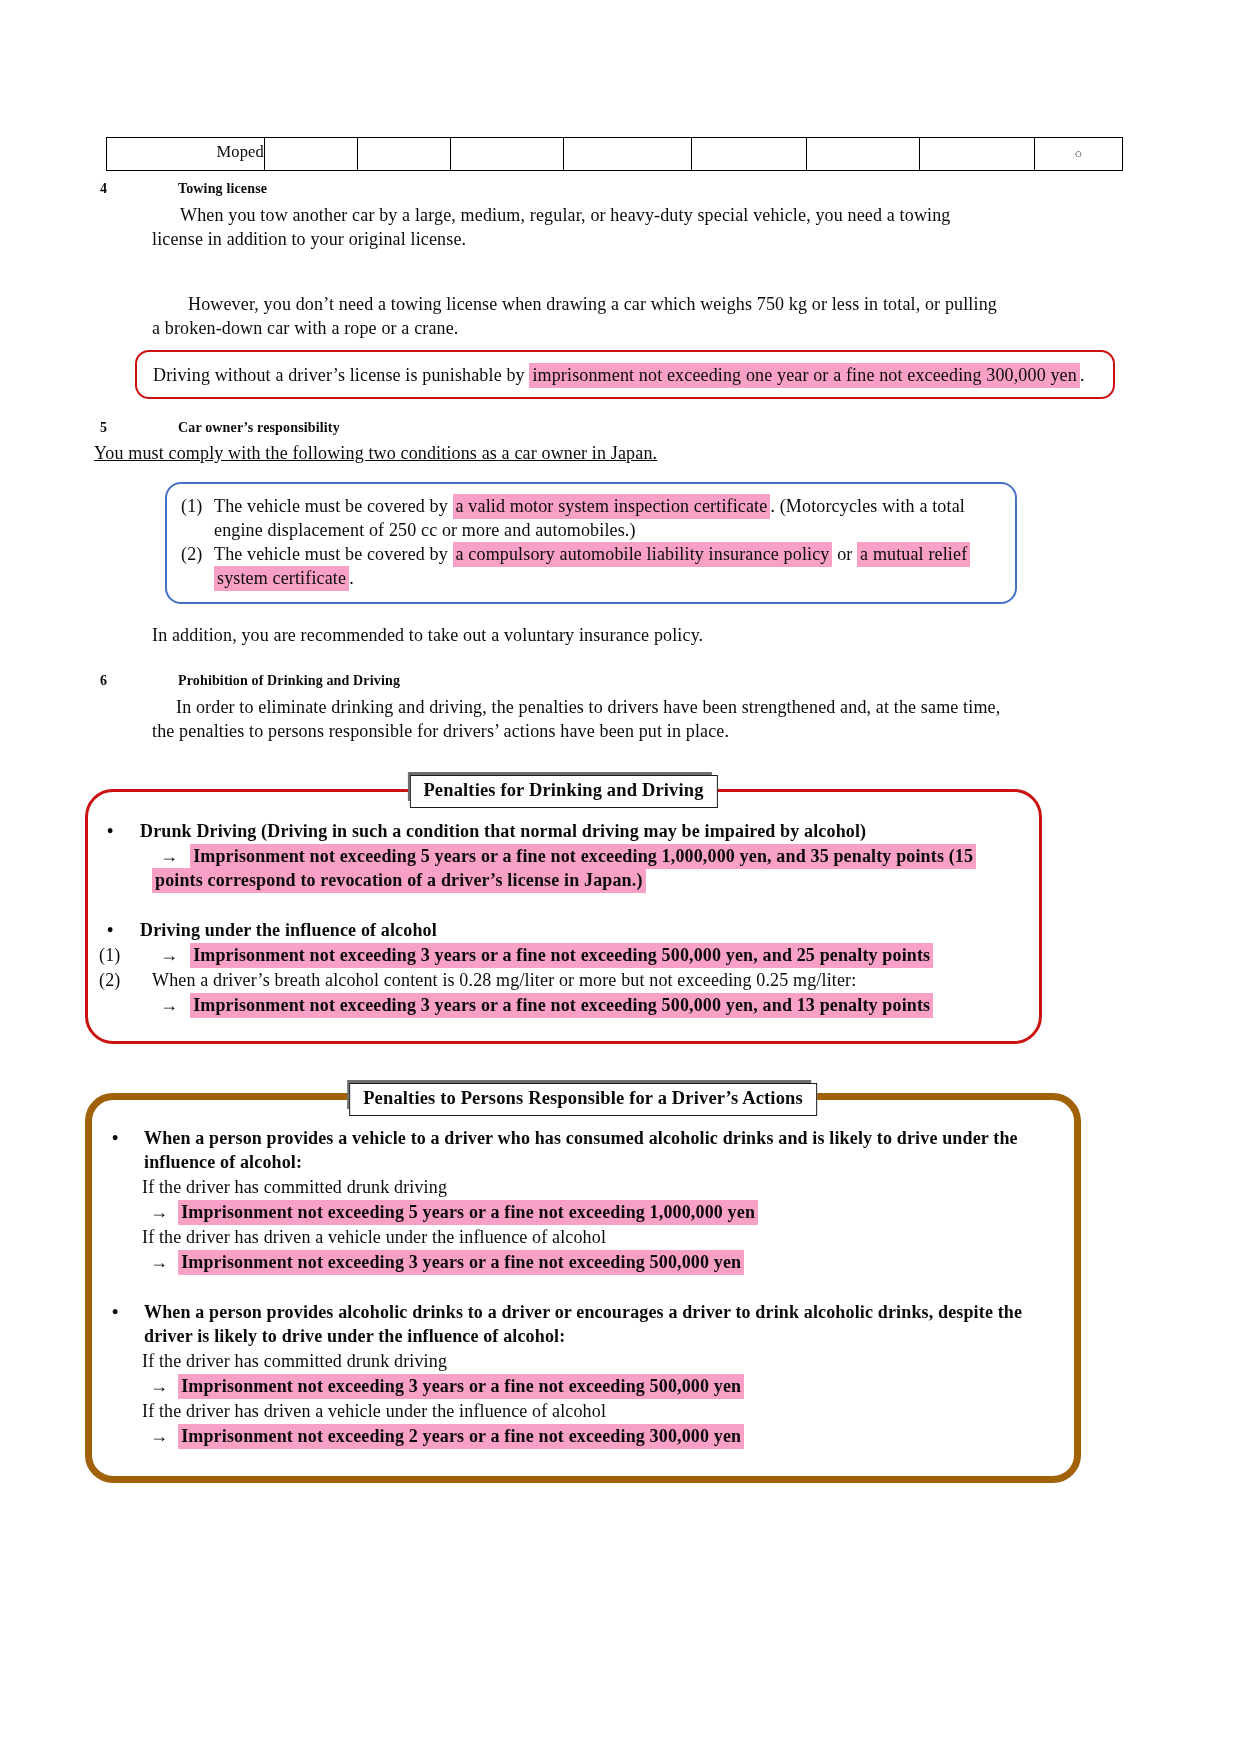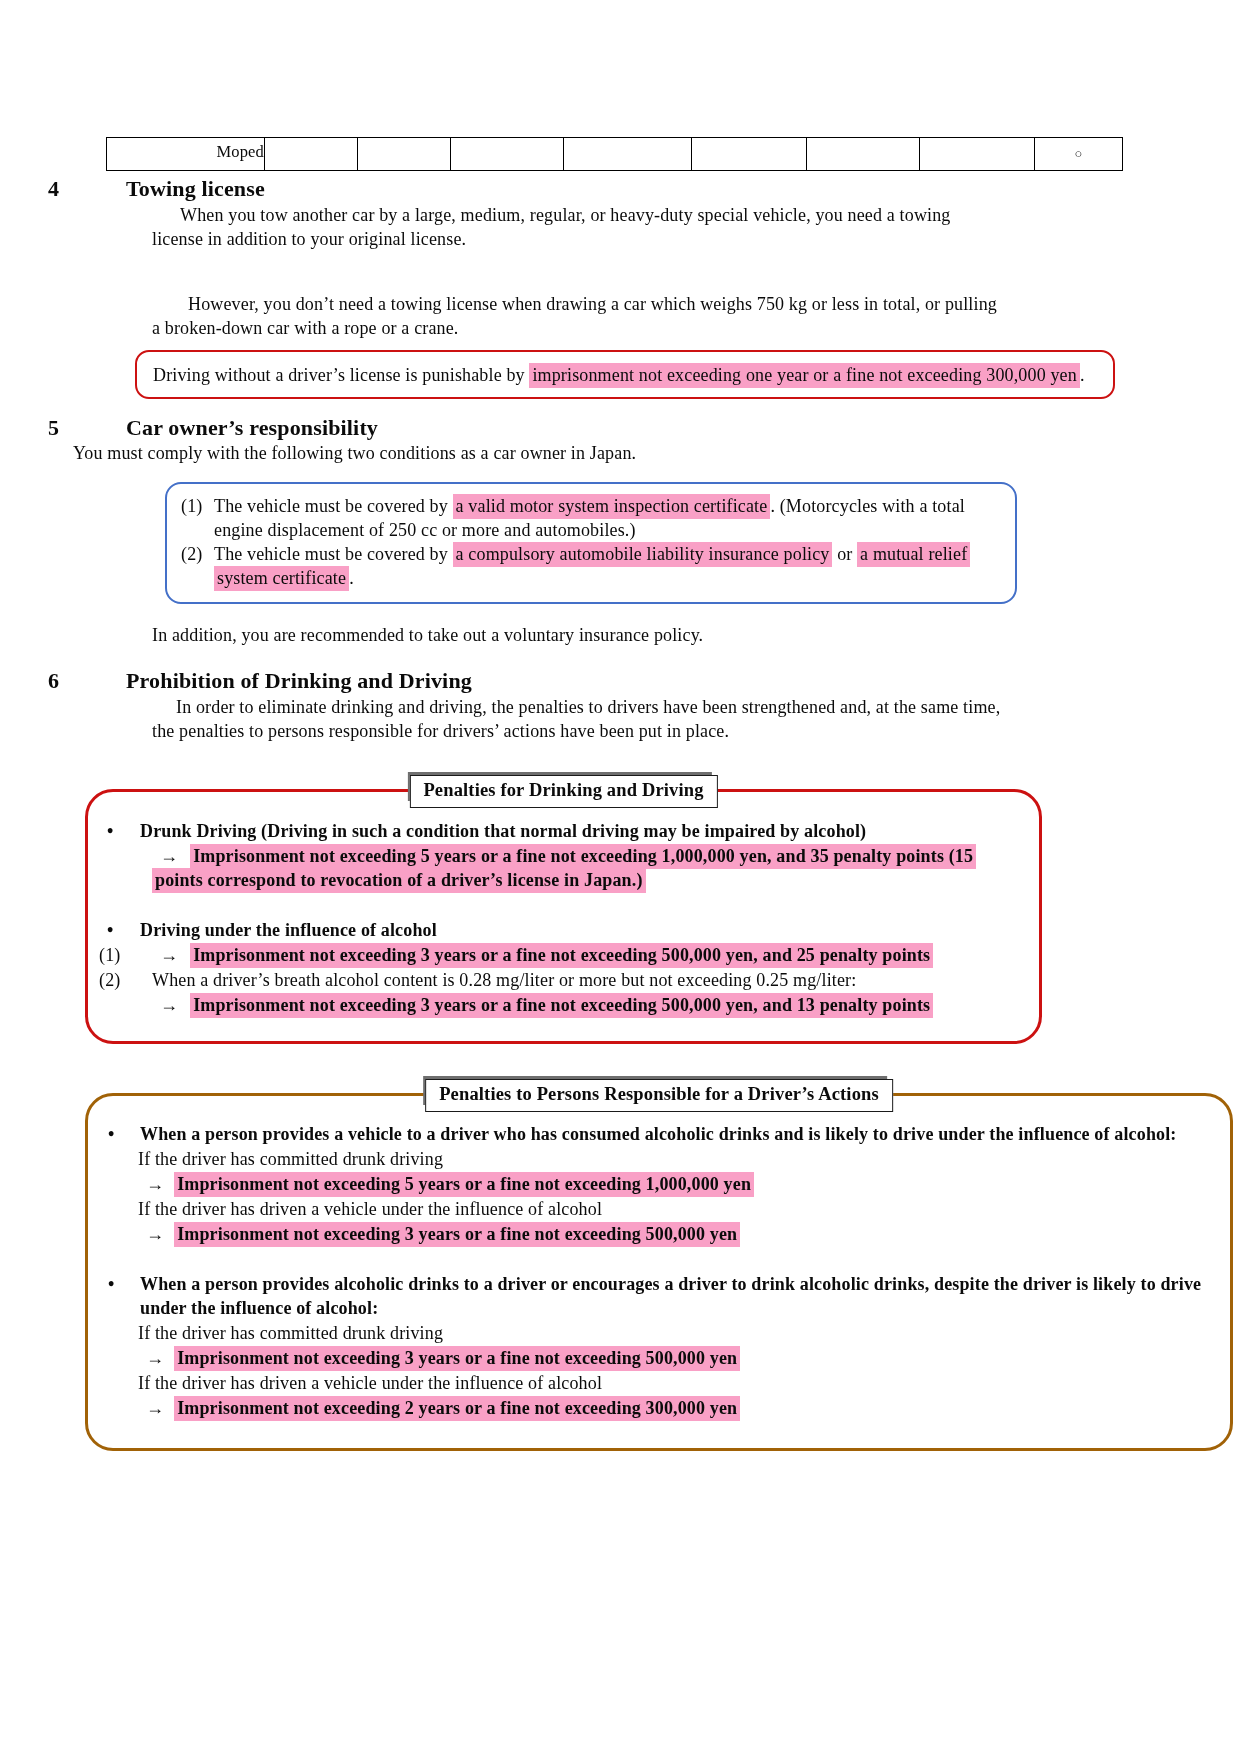--- a/index.html
+++ b/index.html
@@ -17,26 +17,26 @@
   .license-table {
     border-collapse:collapse; margin:137px 0 0 106px; width:1016px;
     table-layout:fixed;
   }
   .license-table td {
     border:1.6px solid #000; height:33px; vertical-align:top;
     font-size:16.5px; padding:2px 0 0 6px;text-align:right;
   }
   .license-table td.circle-cell { text-align:center; vertical-align:middle; font-size:13px; padding:0; }
   
-  .sec-heading { margin-left:48px; margin-top:6px; font-weight:bold; font-size:22px; }
+  .sec-heading { margin-left:100px; margin-top:6px; font-weight:bold; font-size:14px; }
   .sec-num { display:inline-block; width:78px; }
   .para { margin-left:152px; width:848px;margin-top:41px; }
   .p-ind1 { text-indent:28px; margin-top:2px; }
   .p-ind2 { text-indent:36px; }
-  .s5-intro { margin-left:73px; width:830px; margin-top:1px; }
+  .s5-intro { margin-left:94px; width:830px; margin-top:1px;text-decoration:underline; }
   .in-addition { margin-top:19px; }
   .s6-para { text-indent:24px; width:864px; margin-top:2px; }
   
   .note-box {
     margin:10px 0 0 135px; width:980px;
     border:2.5px solid #CC1111; border-radius:14px;
     padding:11px 14px 10px 16px;
   }
   .sec5-h { margin-top:17px; }
   
@@ -48,21 +48,21 @@
   .cond-item { position:relative; padding-left:33px; }
   .cond-label { position:absolute; left:0; top:0; }
   .sec6-h { margin-top:22px; }
   
   .big-box { position:relative; margin-left:85px; }
   .red-box {
     margin-top:46px; width:957px; border:3px solid #CC1111;
     border-radius:28px; padding:27px 26px 24px 17px;
   }
   .blue-box {
-    margin-top:49px; width:1148px; border:3px solid #a16207;
+    margin-top:49px; width:996px; border:7px solid #a16207;
     border-radius:28px; padding:26px 10px 28px 20px;
   }
   .box-title {
     position:absolute; top:-17px; left:50%; transform:translateX(-50%);
     background:#fff; border:1.7px solid #1a1a1a; padding:2px 13px 4px;
     font-weight:bold; font-size:18.5px; white-space:nowrap;
     box-shadow:-4px -5px 0 -2px #6f6f6f; line-height:25px;text-align:right;
   }
   .bullet-row { position:relative; padding-left:35px; font-weight:bold; }
   .bullet { position:absolute; left:2px; top:0; font-weight:bold; }

